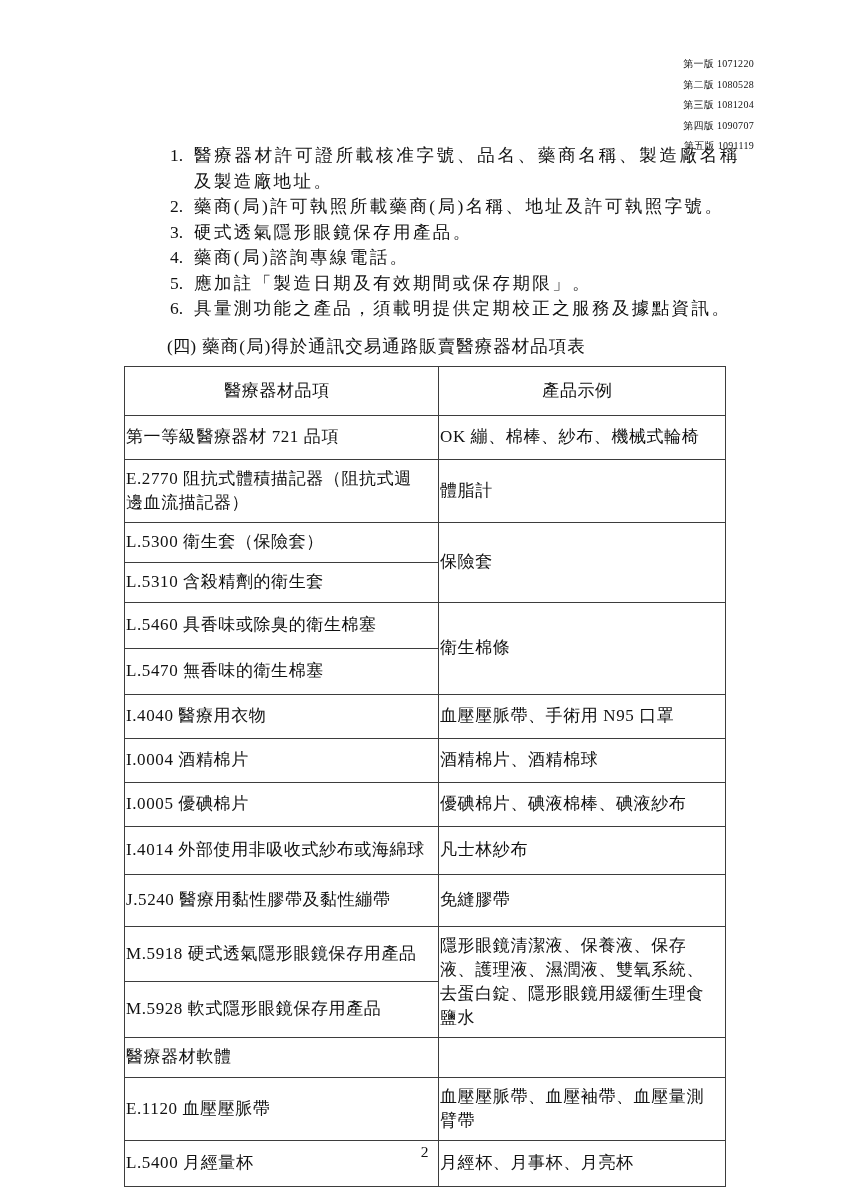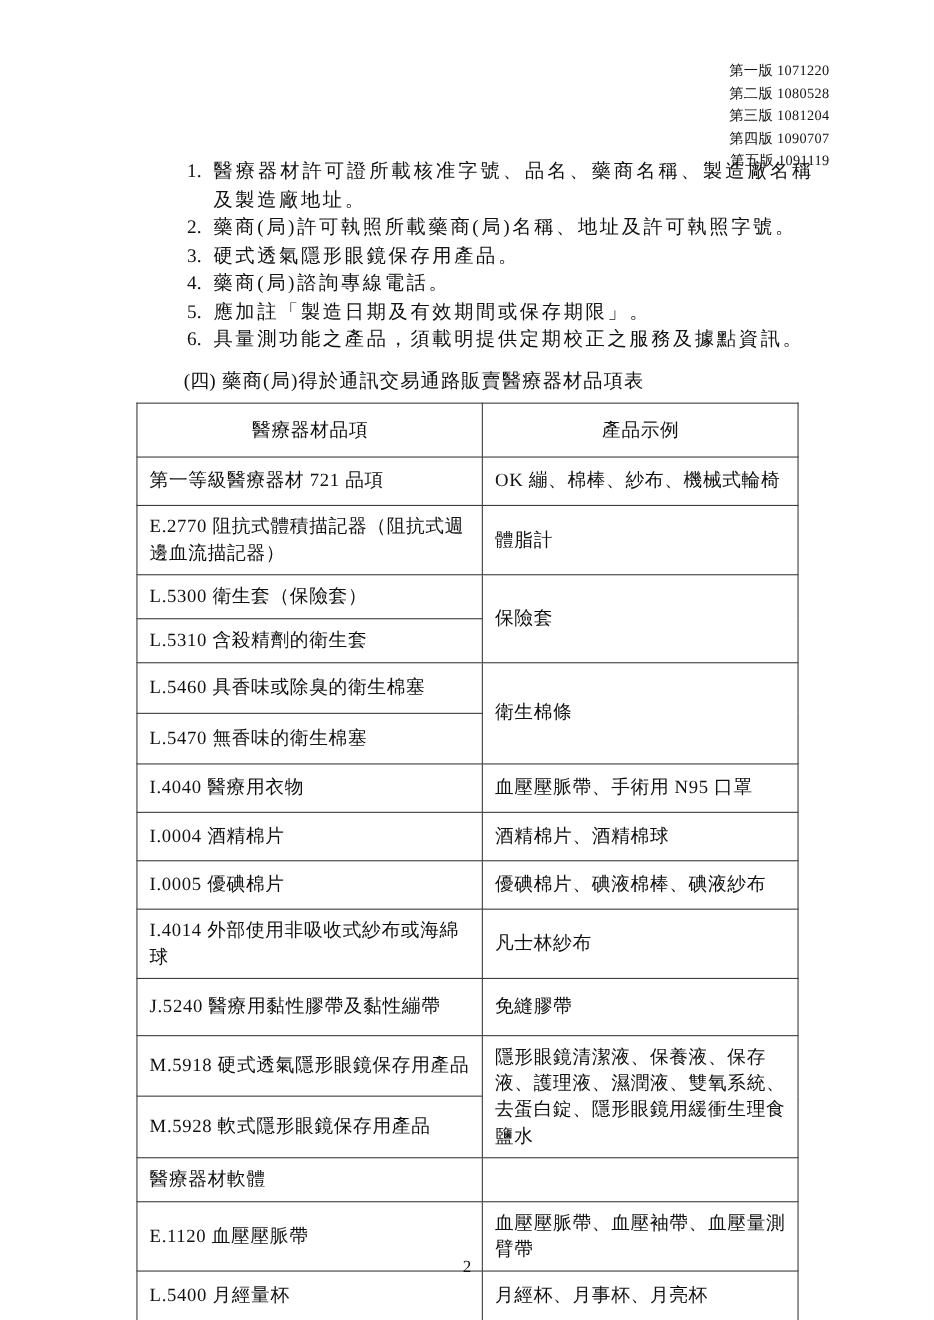--- a/index.html
+++ b/index.html
@@ -13,21 +13,21 @@
     background: #ffffff;
     margin: 0 auto;
     overflow: hidden;
   }
 
   .version-block {
     position: absolute;
     top: 54px;
     right: 95px;
     text-align: right;
-    font-size: 13px;
+    font-size: 10px;
     line-height: 20.5px;
     letter-spacing: 0.3px;
   }
 
   .content {
     position: absolute;
     left: 123px;
     top: 141px;
     width: 618px;
   }
@@ -69,21 +69,21 @@
     width: 601px;
     border-collapse: collapse;
     table-layout: fixed;
   }
   .device-table th, .device-table td {
     border: 1px solid #3d3d3d;
     font-size: 17px;
     font-weight: normal;
     line-height: 24px;
     letter-spacing: 0.6px;
-    padding: 7px 10px 7px 11px;
+    padding: 7px 10px 7px 1px;
     vertical-align: middle;
     text-align: left;
     overflow: hidden;
   }
   .device-table th {
     text-align: center;
     height: 49px;
   }
   
   tr.rh-40  > td { height: 40px; }

